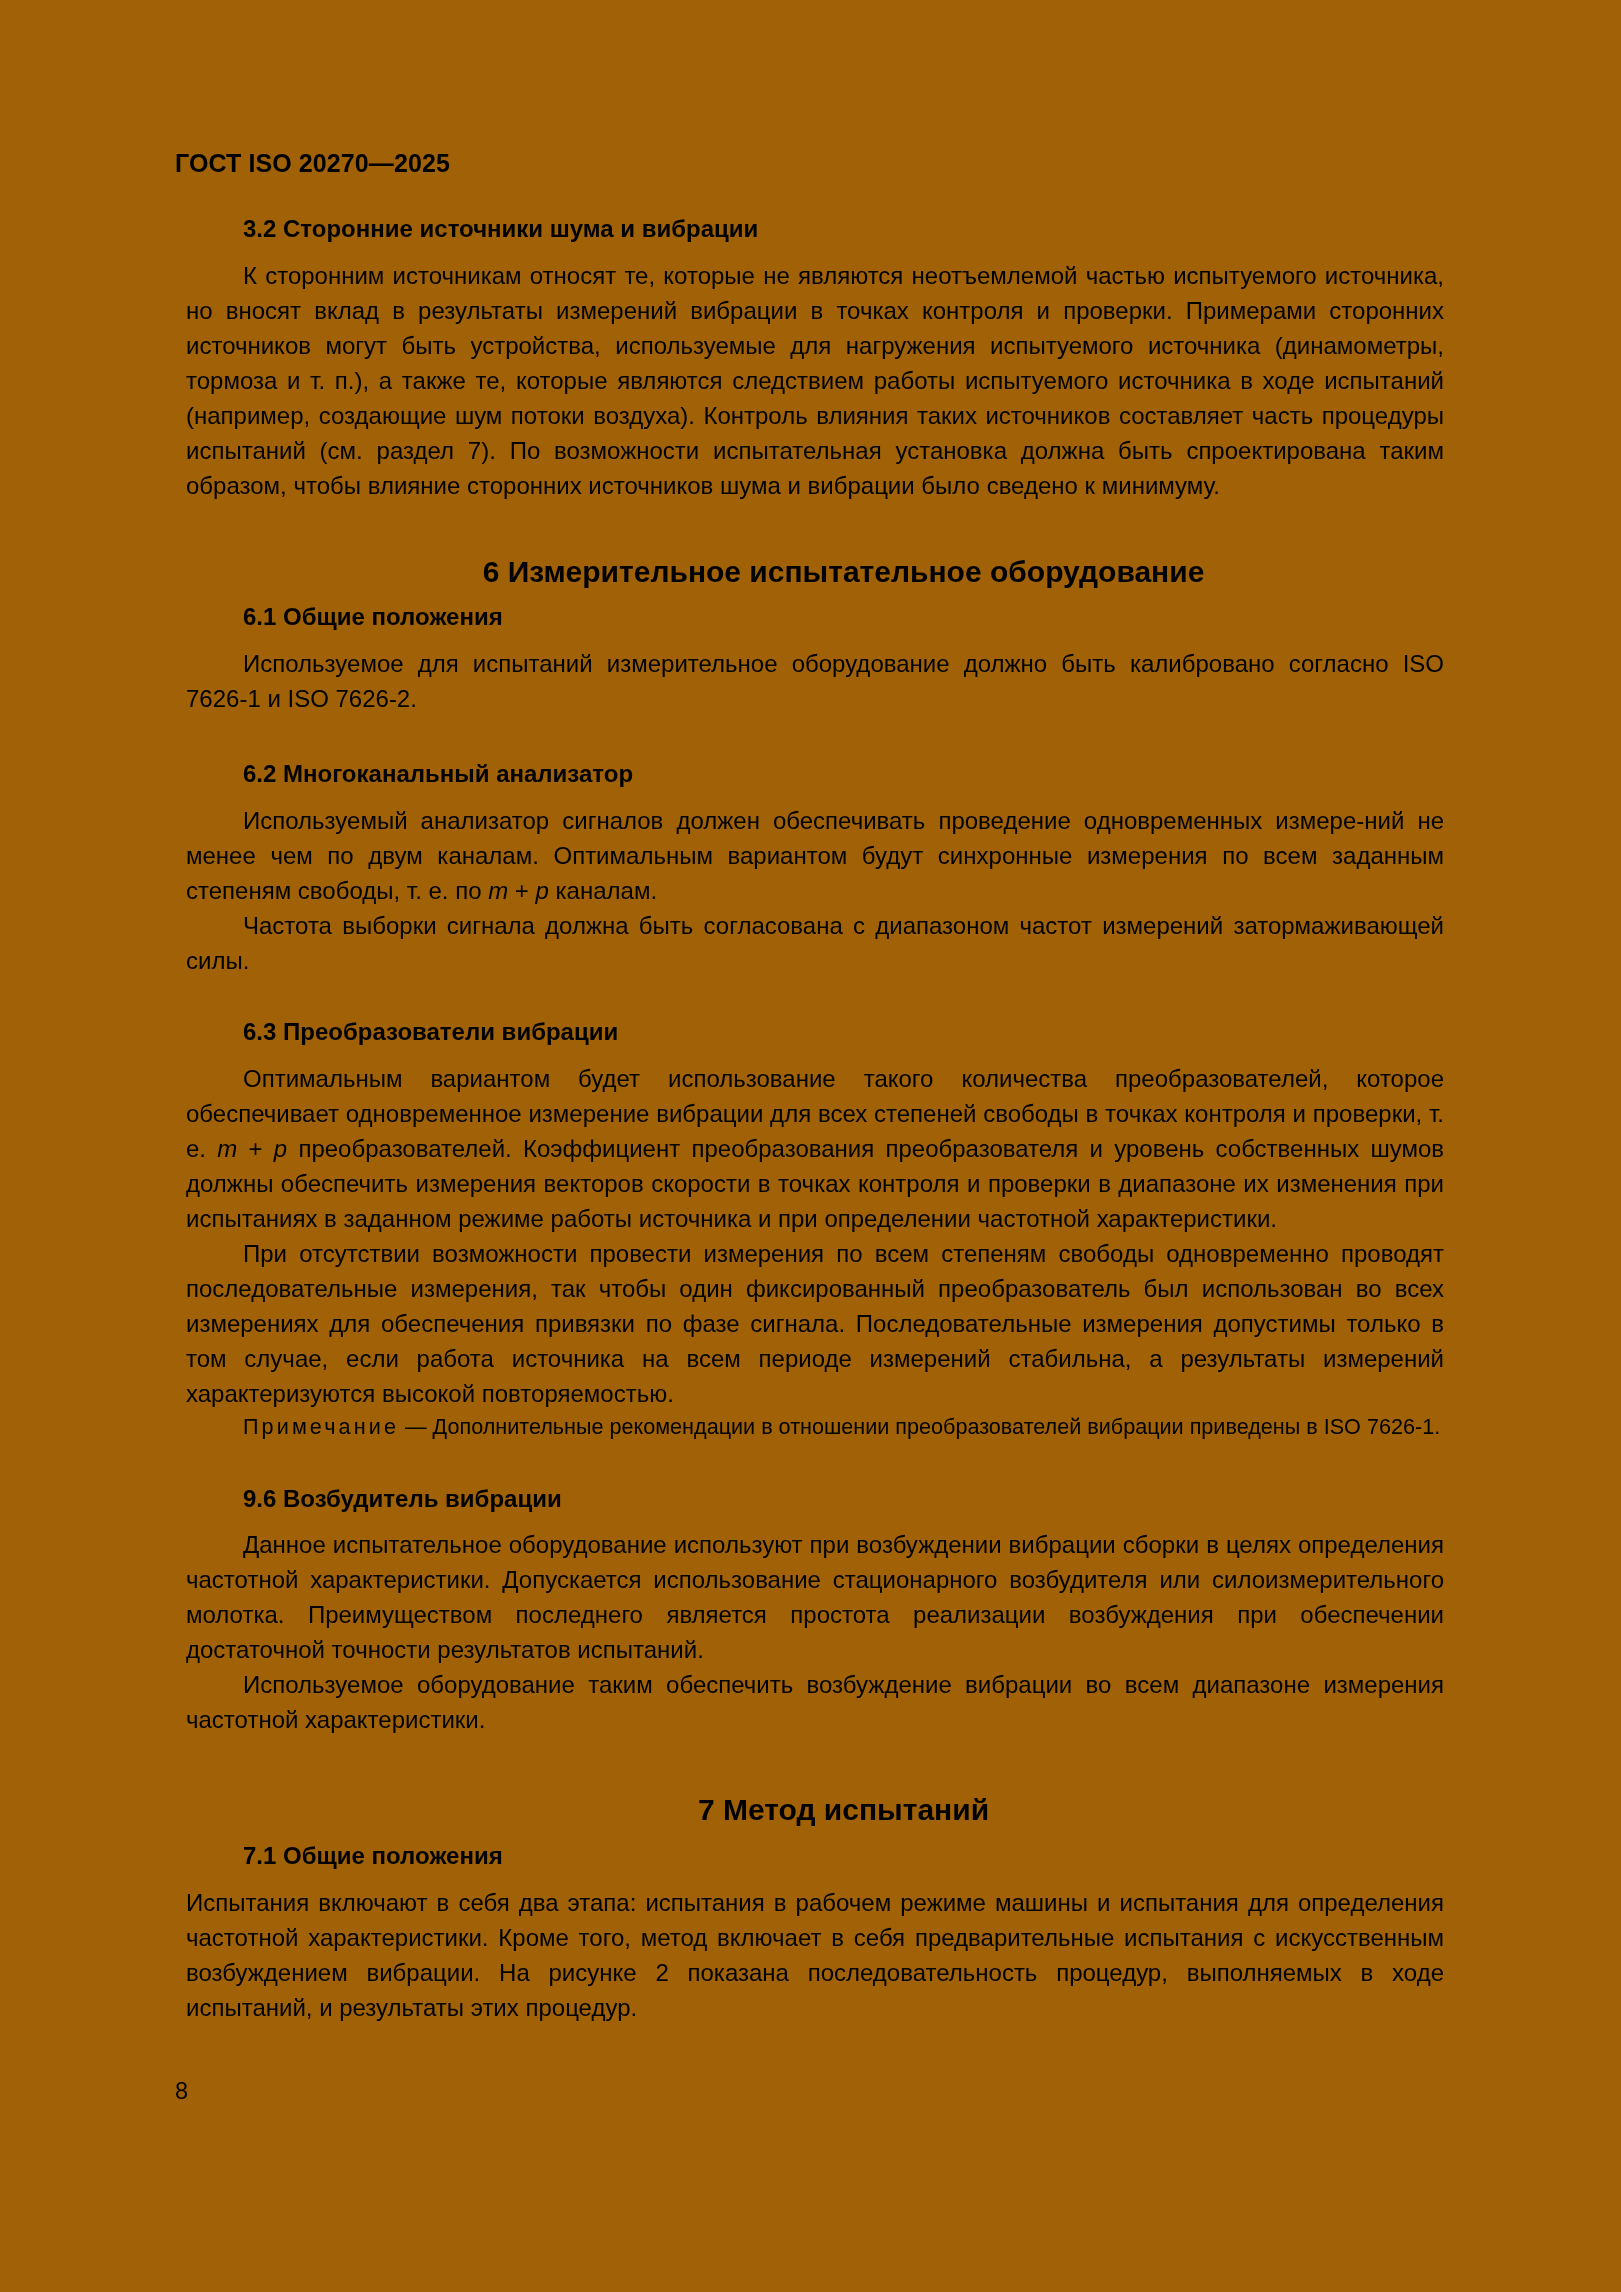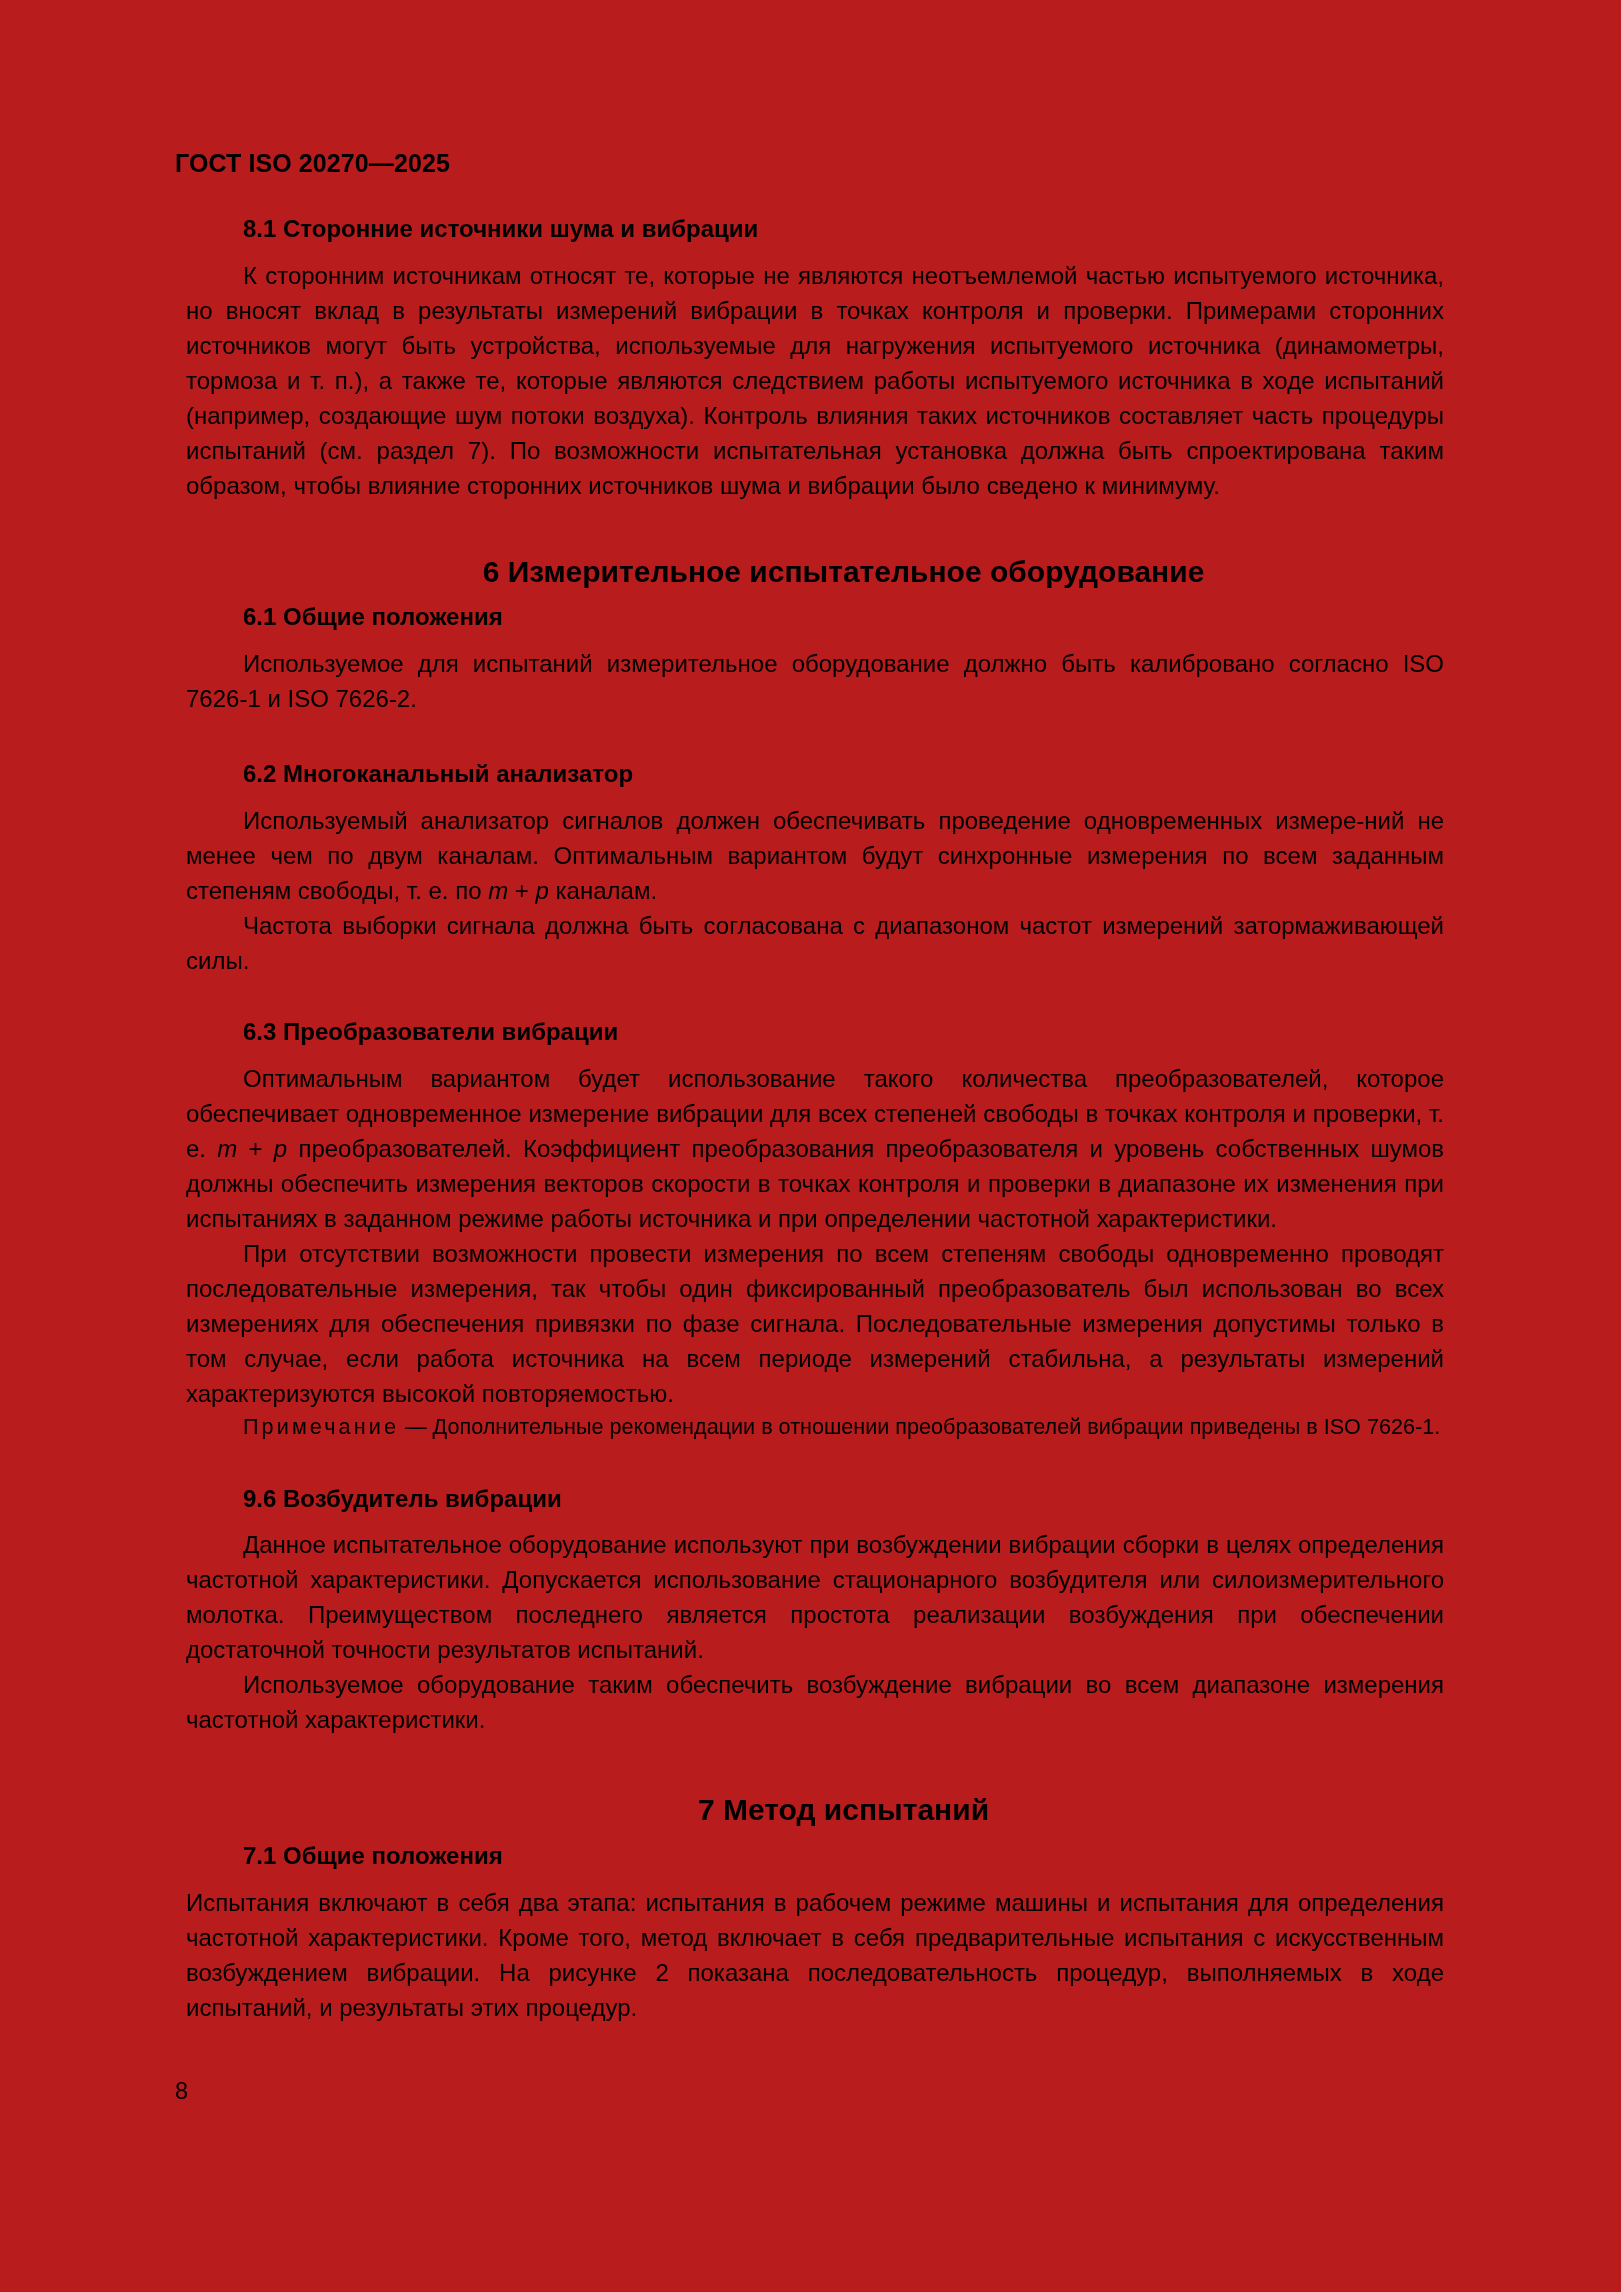--- a/index.html
+++ b/index.html
@@ -10,21 +10,21 @@
   }
   body {
     font-family: "Liberation Sans", sans-serif;
     color: #000000;
   }
   .page {
     position: relative;
     width: 1621px;
     height: 2293px;
     margin: 0 auto;
-    background: #b91c1c;
+    background: #a16207;
     box-sizing: border-box;
     overflow: hidden;
   }
   .page-header {
     position: absolute;
     top: 149px;
     left: 175px;
     font-size: 25px;
     font-weight: bold;
     letter-spacing: 0.1px;
@@ -89,21 +89,21 @@
 </style>
 </head>
 <body>
 
 <div class="page">
 
   <div class="page-header">ГОСТ ISO 20270—2025</div>
 
   <div class="content">
 
-    <h2 class="h2">8.1 Сторонние источники шума и вибрации</h2>
+    <h2 class="h2">3.2 Сторонние источники шума и вибрации</h2>
     <p class="body">К сторонним источникам относят те, которые не являются неотъемлемой частью испытуемого ис­точника, но вносят вклад в результаты измерений вибрации в точках контроля и проверки. Примерами сторонних источников могут быть устройства, используемые для нагружения испытуемого источника (динамометры, тормоза и т. п.), а также те, которые являются следствием работы испытуемого источ­ника в ходе испытаний (например, создающие шум потоки воздуха). Контроль влияния таких источни­ков составляет часть процедуры испытаний (см. раздел 7).  По возможности испытательная установка должна быть спроектирована таким образом, чтобы влияние сторонних источников шума и вибрации было сведено к минимуму.</p>
 
     <h1 class="h1 sec-top-gap-1">6 Измерительное испытательное оборудование</h1>
 
     <h2 class="h2">6.1 Общие положения</h2>
     <p class="body">Используемое для испытаний измерительное оборудование должно быть калибровано согласно ISO 7626-1 и ISO 7626-2.</p>
 
     <h2 class="h2 sec-top-gap-2">6.2 Многоканальный анализатор</h2>
     <p class="body"><span>Используемый анализатор сигналов должен обеспечивать проведение одновременных измере-ний не менее чем по двум каналам. Оптимальным вариантом будут синхронные измерения по всем заданным степеням свободы, т. е. по </span><span class="ital">m</span><span> + </span><span class="ital">p</span><span> каналам.</span></p>
     <p class="body">Частота выборки сигнала должна быть согласована с диапазоном частот измерений затормажи­вающей силы.</p>

